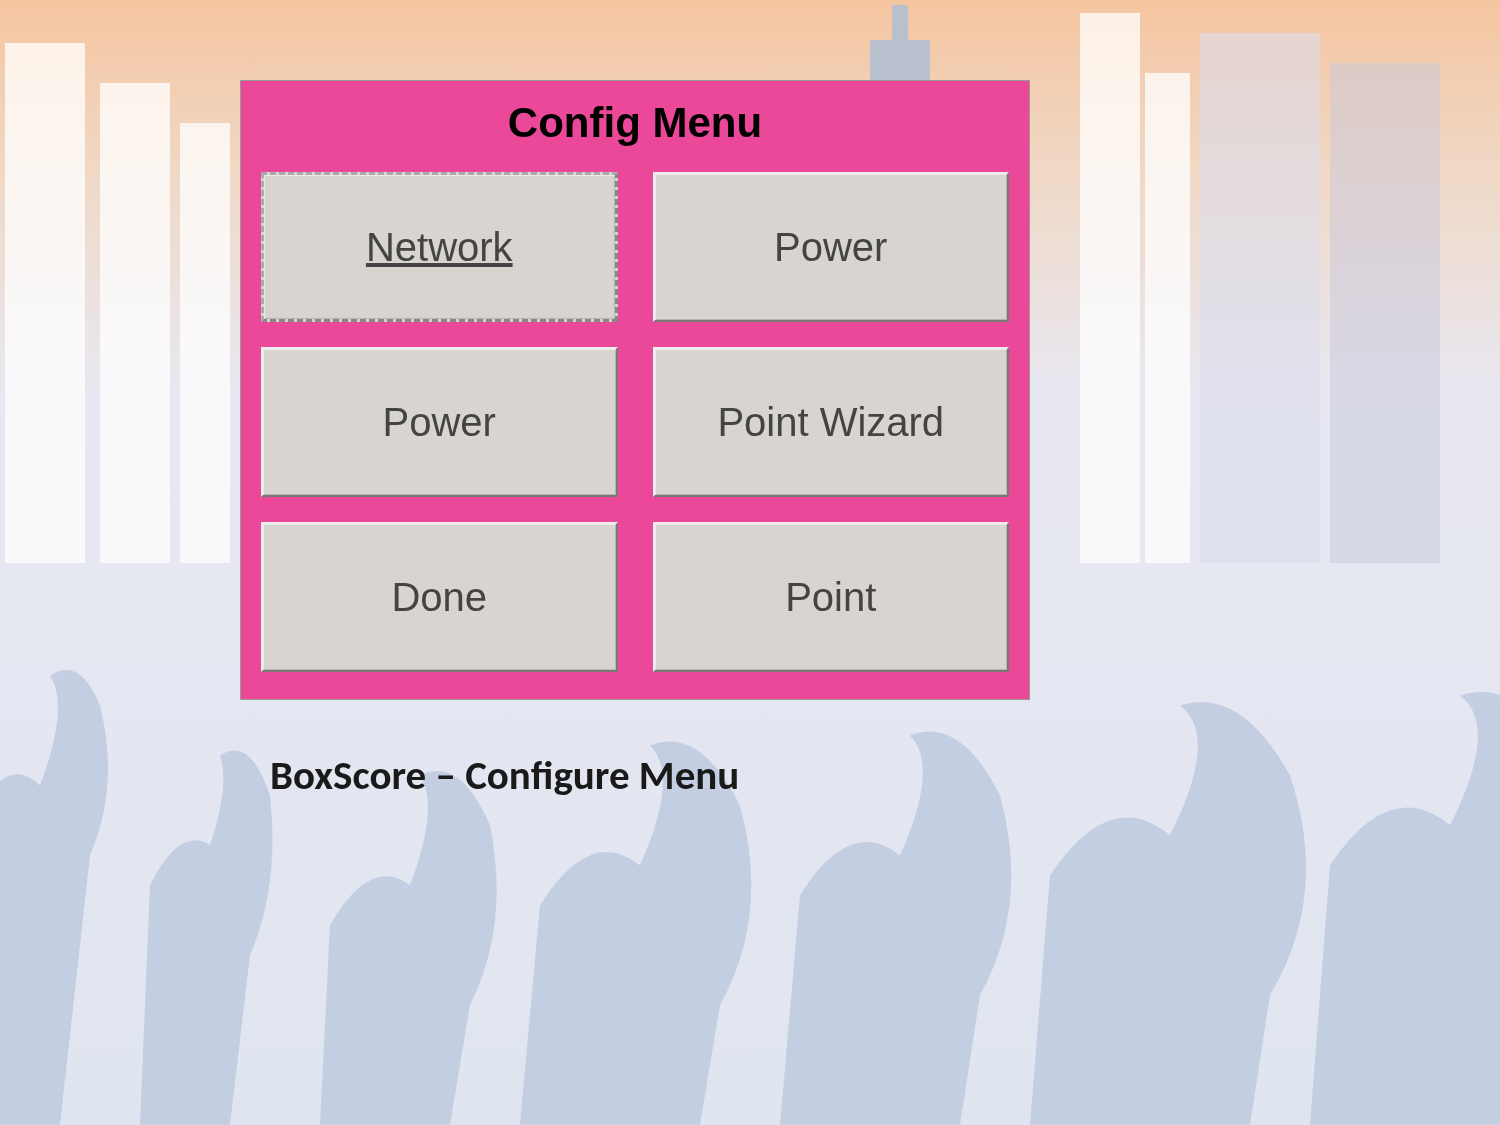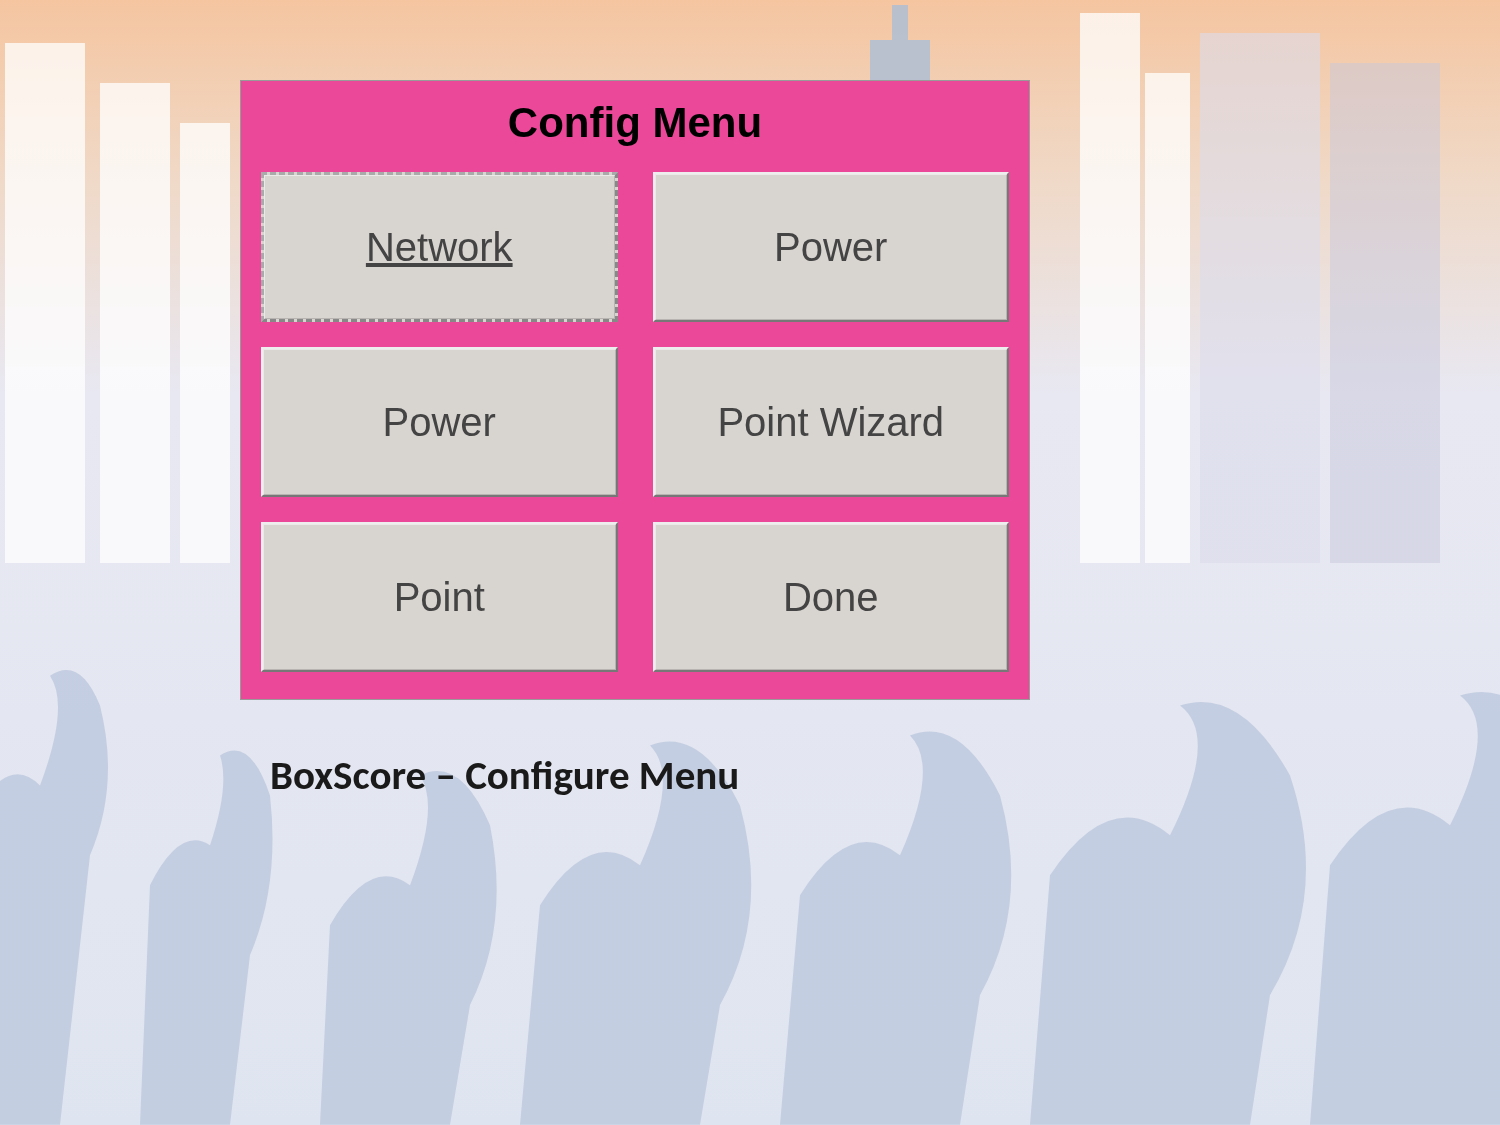--- a/index.html
+++ b/index.html
@@ -162,18 +162,18 @@
   </svg>
 </div>
 
 <div class="menu-panel">
   <div class="menu-title">Config Menu</div>
   <div class="button-grid">
     <button class="menu-button focused">Network</button>
     <button class="menu-button">Power</button>
     <button class="menu-button">Power</button>
     <button class="menu-button">Point Wizard</button>
+    <button class="menu-button">Done</button>
     <button class="menu-button">Point</button>
-    <button class="menu-button">Done</button>
   </div>
 </div>
 
 <div class="caption">BoxScore – Configure Menu</div>
 
 </body></html>

